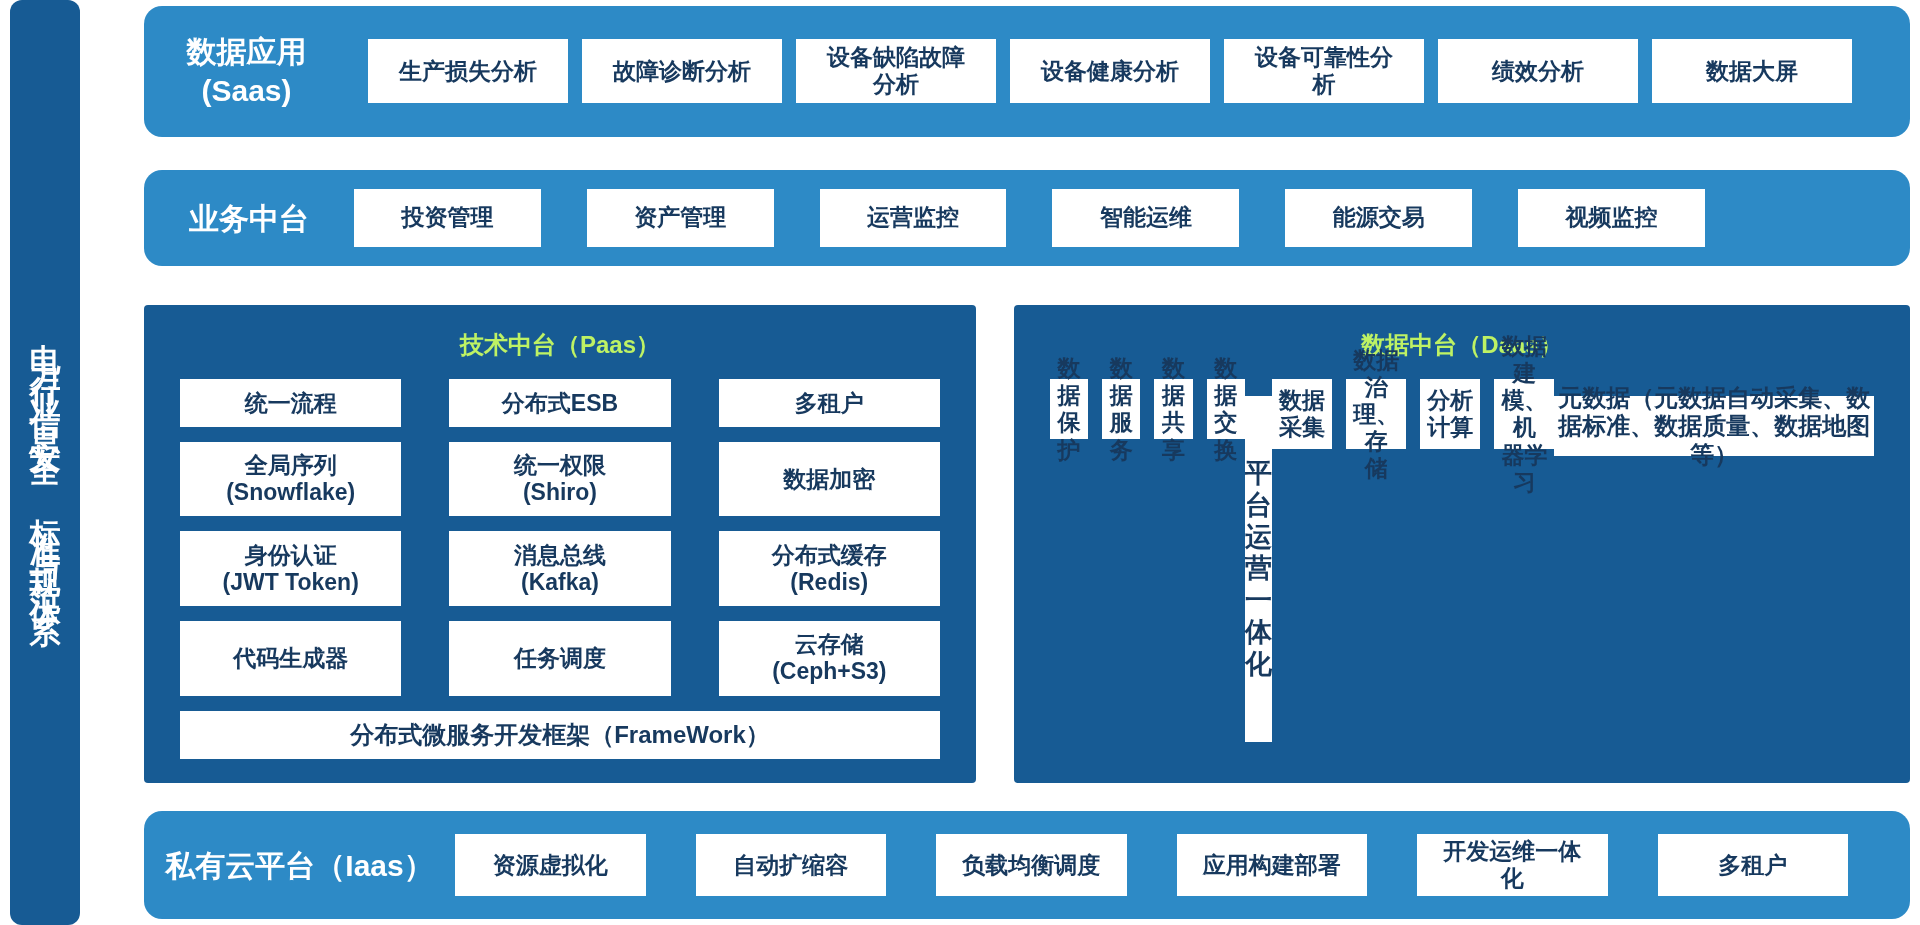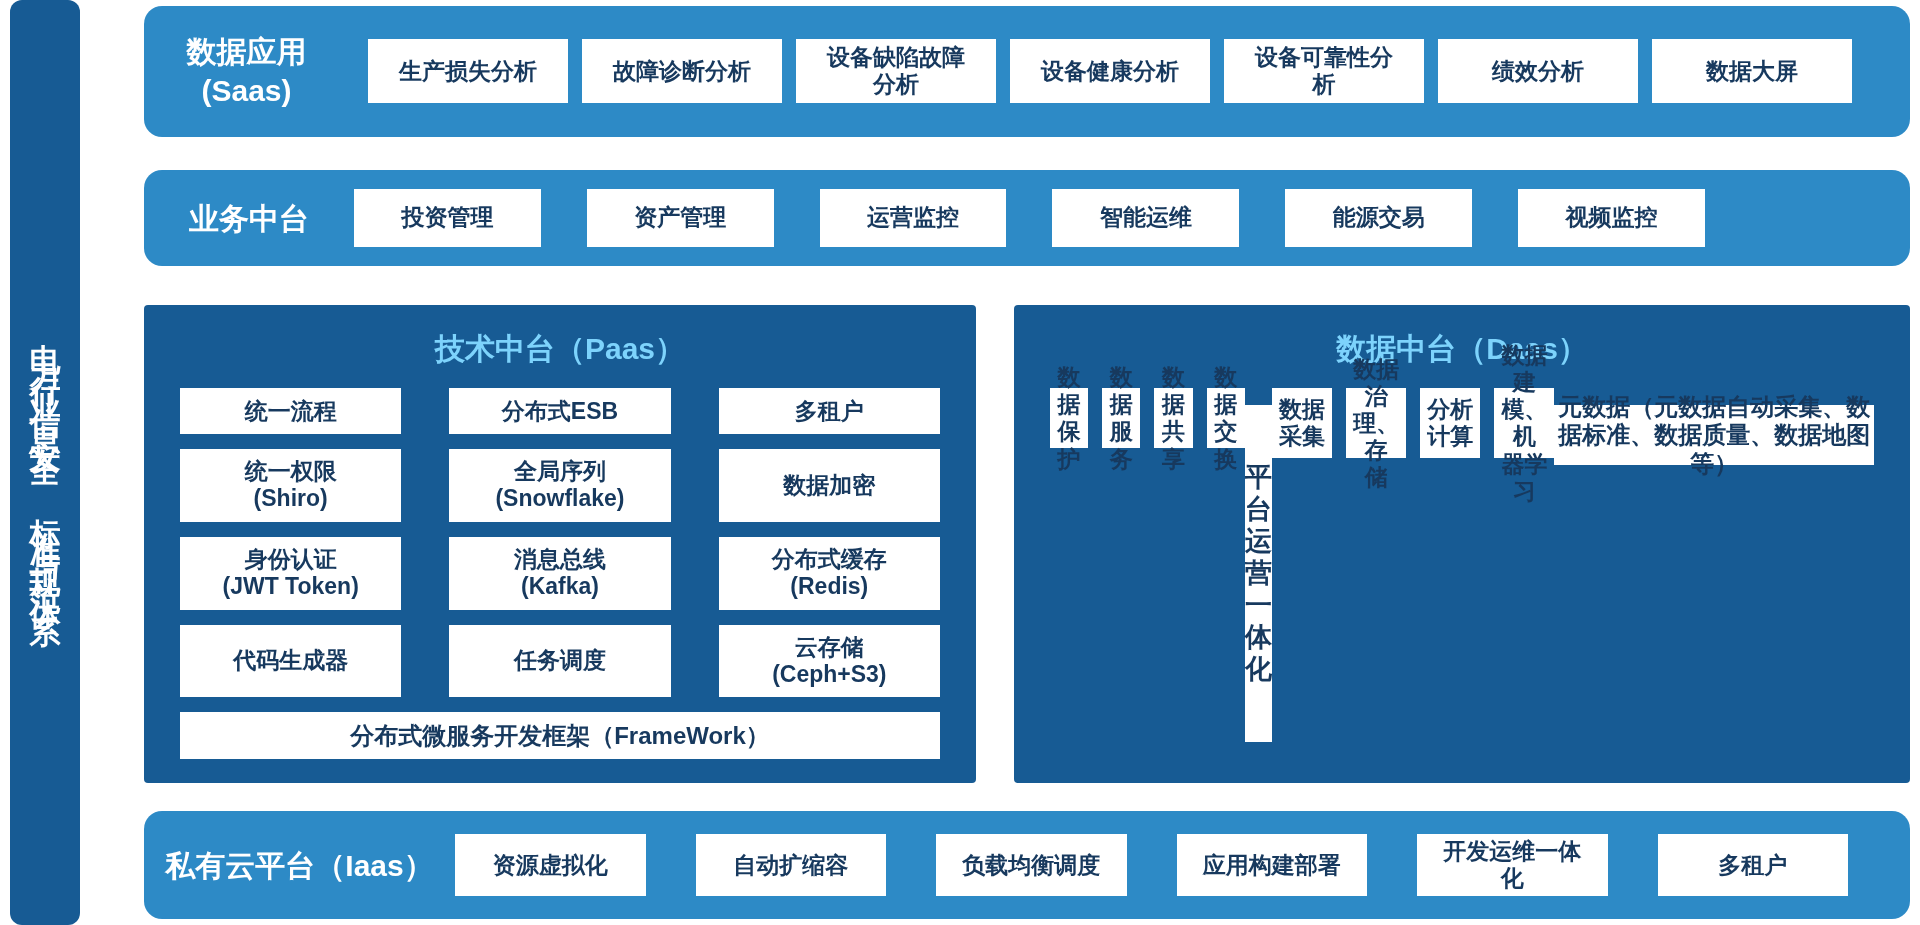--- a/index.html
+++ b/index.html
@@ -37,21 +37,21 @@
   .box { background:var(--box-bg,#ffffff); color:var(--box-text,#17395e); font-weight:bold;
     font-size:23px; display:flex; align-items:center; justify-content:center;
     text-align:center; white-space:pre-line; line-height:1.18; }
 
   
   .panels { height:479px; margin-bottom:28px; display:flex; gap:38px; }
   .panel { background:var(--panel-blue,#175b94); border-radius:4px;
     padding:14px 36px 24px; display:flex; flex-direction:column; min-width:0; }
   .panel-paas { flex:0 0 832px; }
   .panel-daas { flex:1;justify-content:flex-end; }
-  .panel-title { color:#7dd3fc; font-size:30px; font-weight:bold; text-align:center; padding:10px 0 18px; }
+  .panel-title { color:#bef264; font-size:24px; font-weight:bold; text-align:center; padding:10px 0 18px; }
 
   .paas-grid { flex:1; display:grid; grid-template-columns:repeat(3,1fr);
     column-gap:48px; row-gap:15px; }
   .paas-footer { grid-column:1 / -1; font-size:24px; }
 
   .daas-body { flex:1; display:flex; }
   .daas-top, .daas-mid { display:grid; grid-template-columns:repeat(4,1fr); gap:14px; }
   .daas-top .box { height:60px; }
   .daas-center { flex:1; margin:17px 0; font-size:27px; }
   .daas-mid .box { height:70px; }
@@ -99,24 +99,24 @@
     </section>
 
     <section class="panels">
 
       <div class="panel panel-paas">
         <div class="panel-title">技术中台（Paas）</div>
         <div class="paas-grid">
           <div class="box">统一流程</div>
           <div class="box">分布式ESB</div>
           <div class="box">多租户</div>
+          <div class="box">全局序列
+(Snowflake)</div>
           <div class="box">统一权限
 (Shiro)</div>
-          <div class="box">全局序列
-(Snowflake)</div>
           <div class="box">数据加密</div>
           <div class="box">身份认证
 (JWT Token)</div>
           <div class="box">消息总线
 (Kafka)</div>
           <div class="box">分布式缓存
 (Redis)</div>
           <div class="box">代码生成器</div>
           <div class="box">任务调度</div>
           <div class="box">云存储

